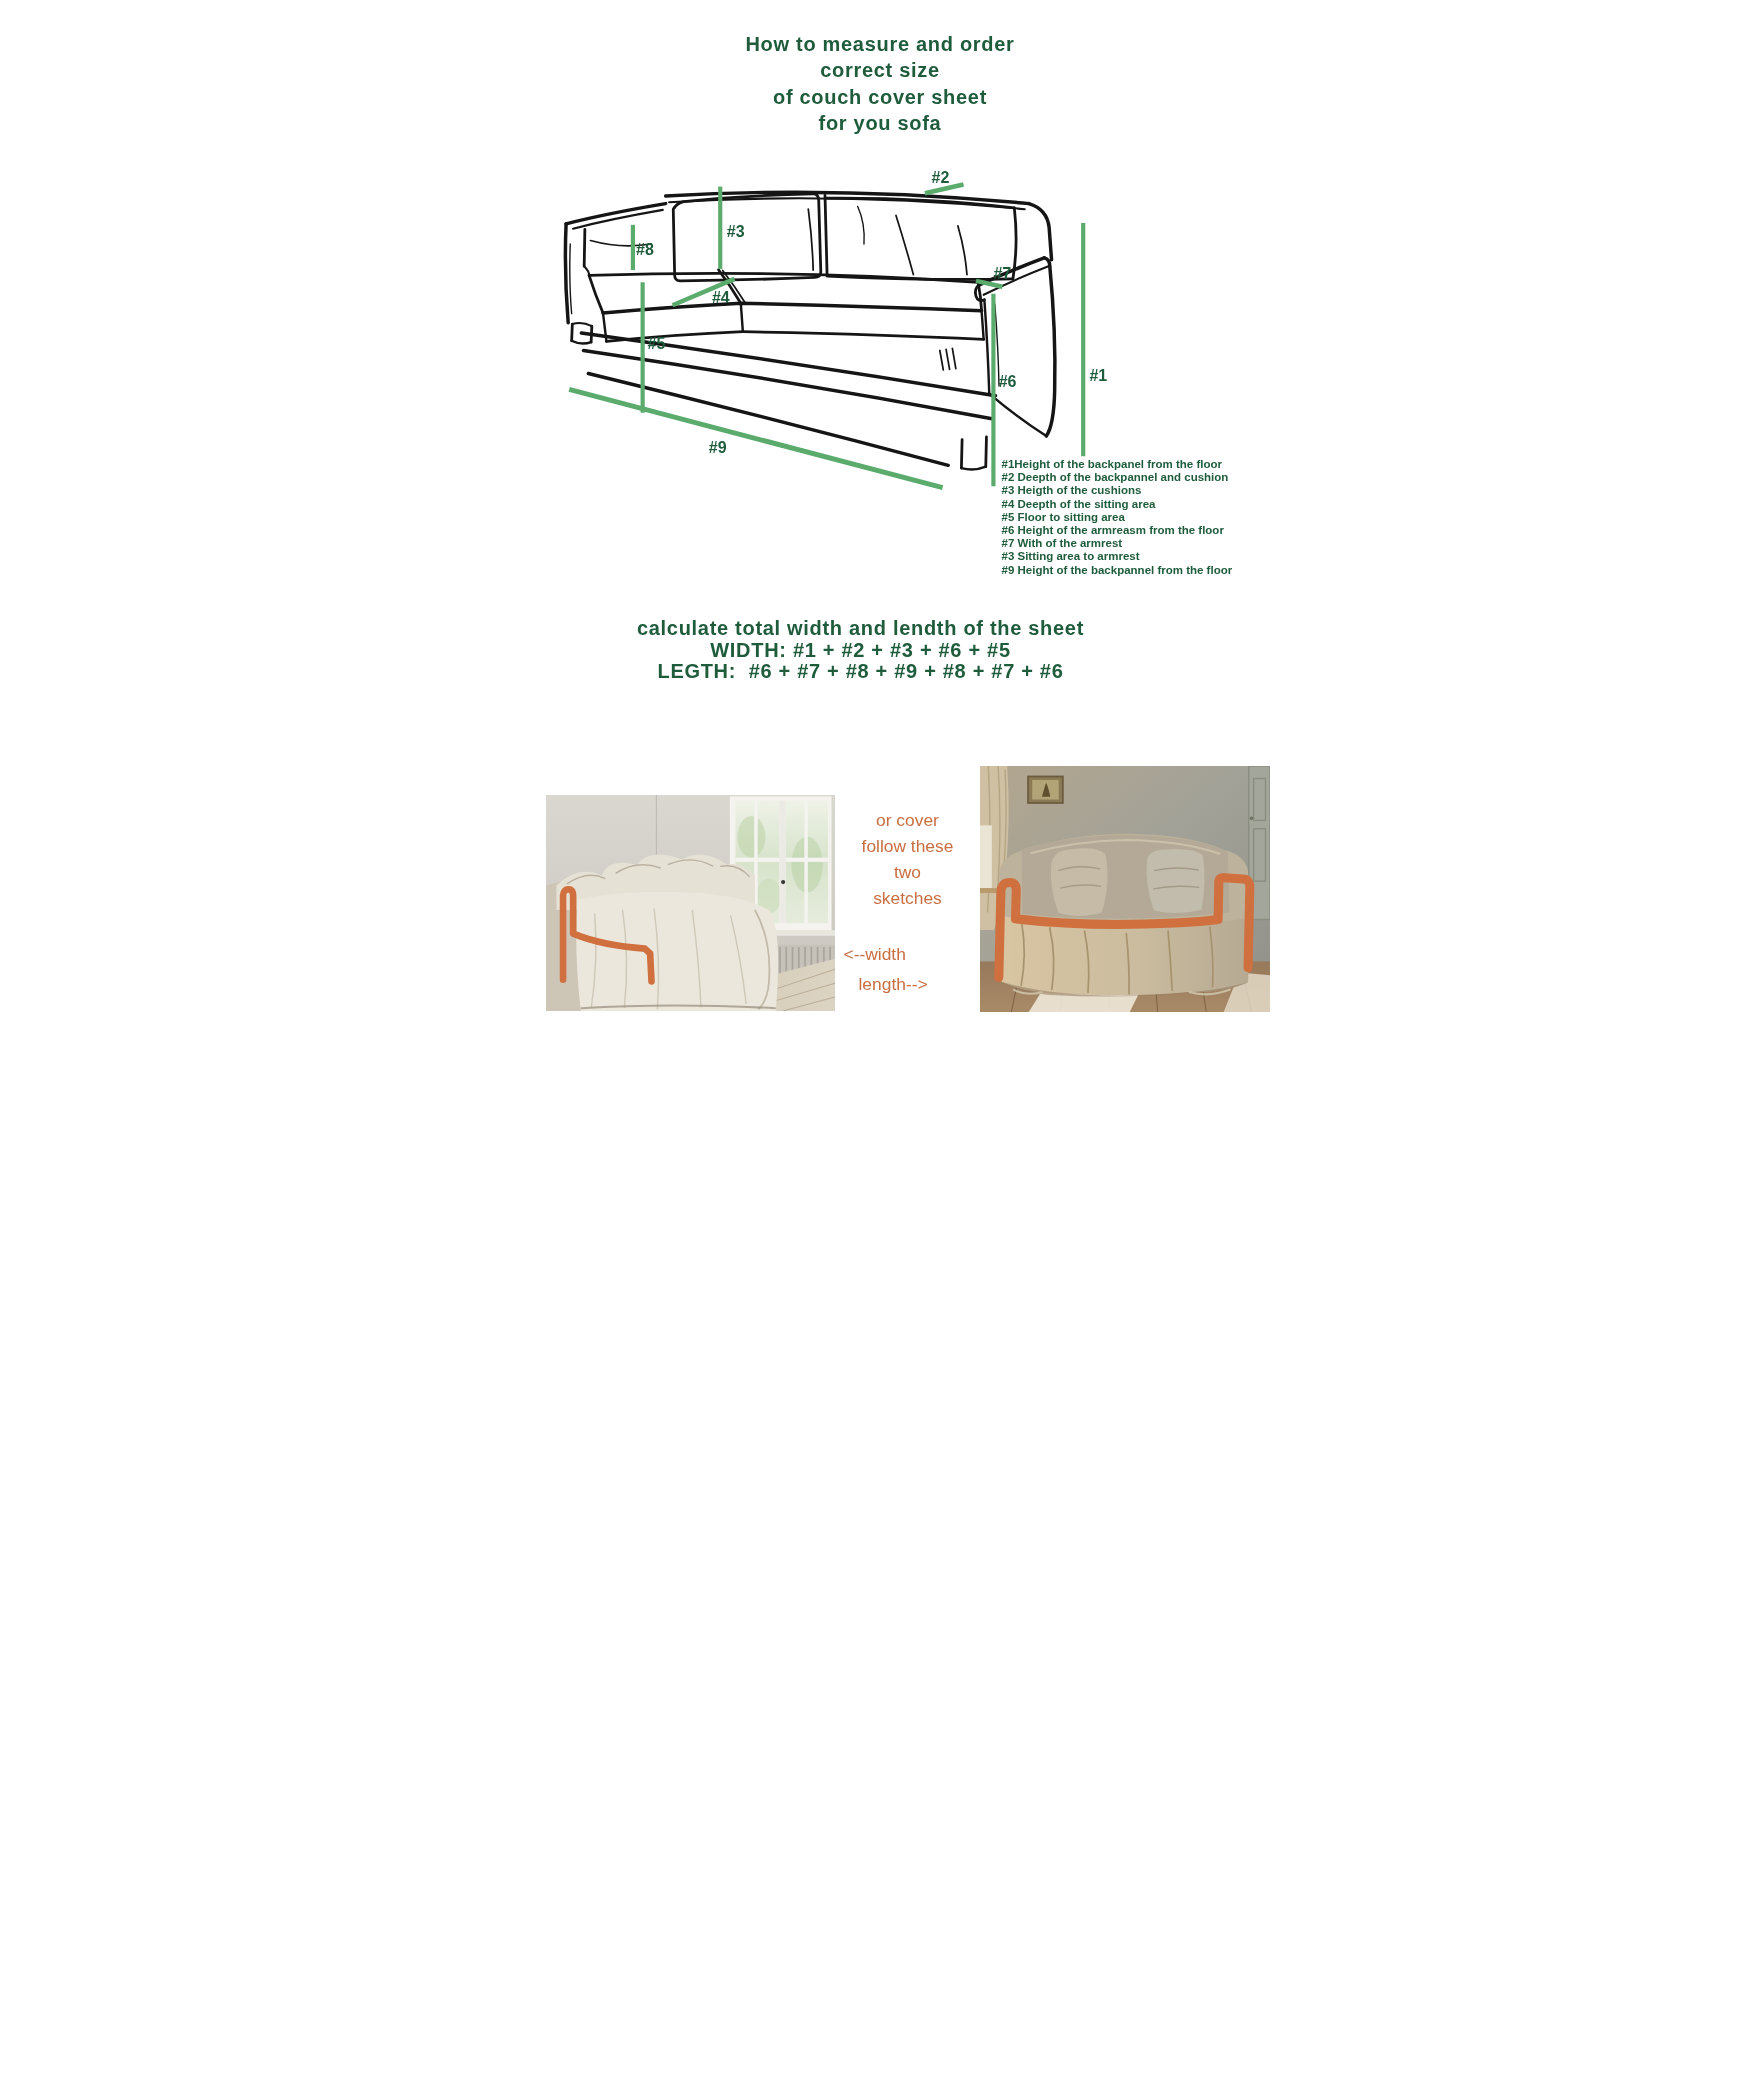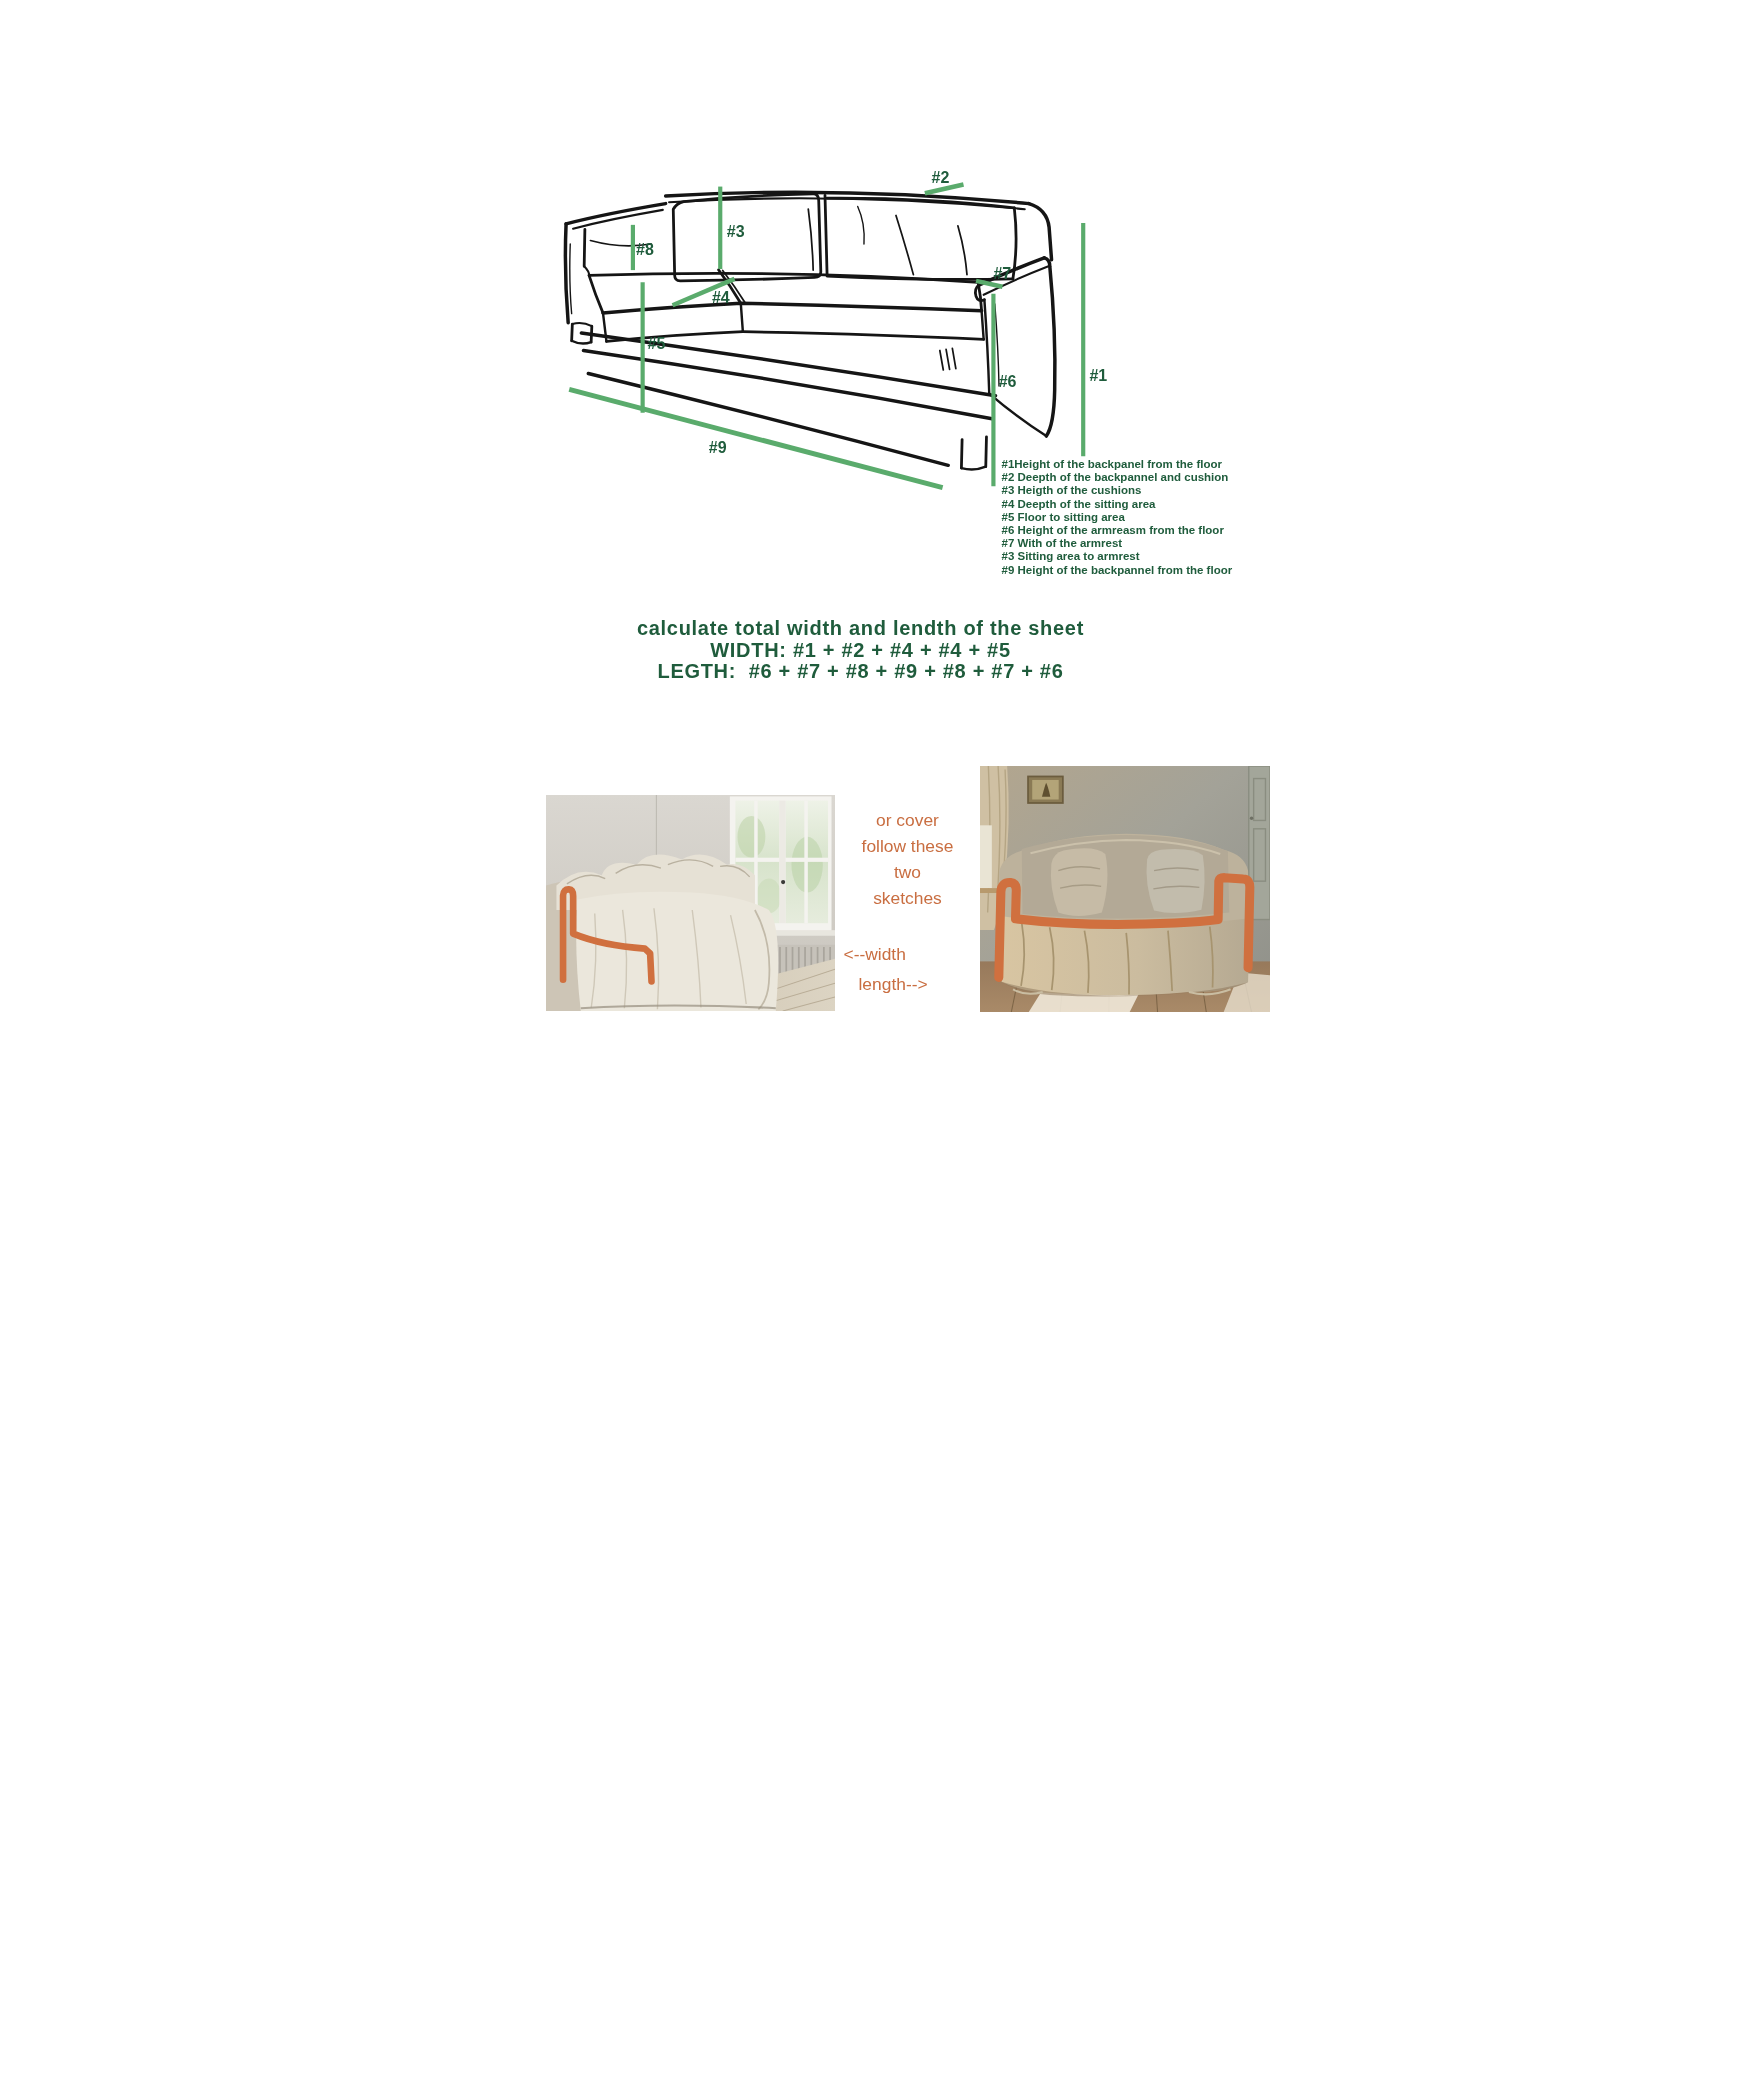--- a/index.html
+++ b/index.html
@@ -37,20 +37,26 @@
   }
   .dir{position:absolute;color:#c96e41;font-size:17.4px;white-space:pre;}
   .dir-width{left:397px;top:179px;padding-left:7px;}
   .dir-length{left:419px;top:209px;}
 </style>
 </head>
 <body>
 
 <div class="page">
 
+  <div class="title-block">
+    <div>How to measure and order</div>
+    <div>correct size</div>
+    <div>of couch cover sheet</div>
+    <div>for you sofa</div>
+  </div>
 
   <div class="diagram">
     <svg viewBox="0 450 2531 1250" preserveAspectRatio="xMidYMid meet">
 
       <g fill="none" stroke="#151515" stroke-linecap="round" stroke-linejoin="round">
 
         <path d="M648,562 Q1150,532 1692,584" stroke-width="10"></path>
         <path d="M658,580 Q1150,550 1680,600" stroke-width="6"></path>
         <path d="M1692,584 Q1744,600 1750,652 L1757,745" stroke-width="10"></path>
 
@@ -137,21 +143,21 @@
       <div>#5 Floor to sitting area</div>
       <div>#6 Height of the armreasm from the floor</div>
       <div>#7 With of the armrest</div>
       <div>#3 Sitting area to armrest</div>
       <div>#9 Height of the backpannel from the floor</div>
     </div>
   </div>
 
   <div class="calc">
     <div class="c-line">calculate total width and lendth of the sheet</div>
-    <div class="c-line">WIDTH: #1 + #2 + #4 + #4 + #5</div>
+    <div class="c-line">WIDTH: #1 + #2 + #3 + #6 + #5</div>
     <div class="c-line">LEGTH:  #6 + #7 + #8 + #9 + #8 + #7 + #6</div>
   </div>
 
   <div class="bottom">
 
     <div class="photo photo-left">
       <svg viewBox="0 0 830 620" preserveAspectRatio="none">
         <defs>
           <linearGradient id="lwall" x1="0" y1="0" x2="0" y2="1">
             <stop offset="0" stop-color="#dad7d1"></stop>

